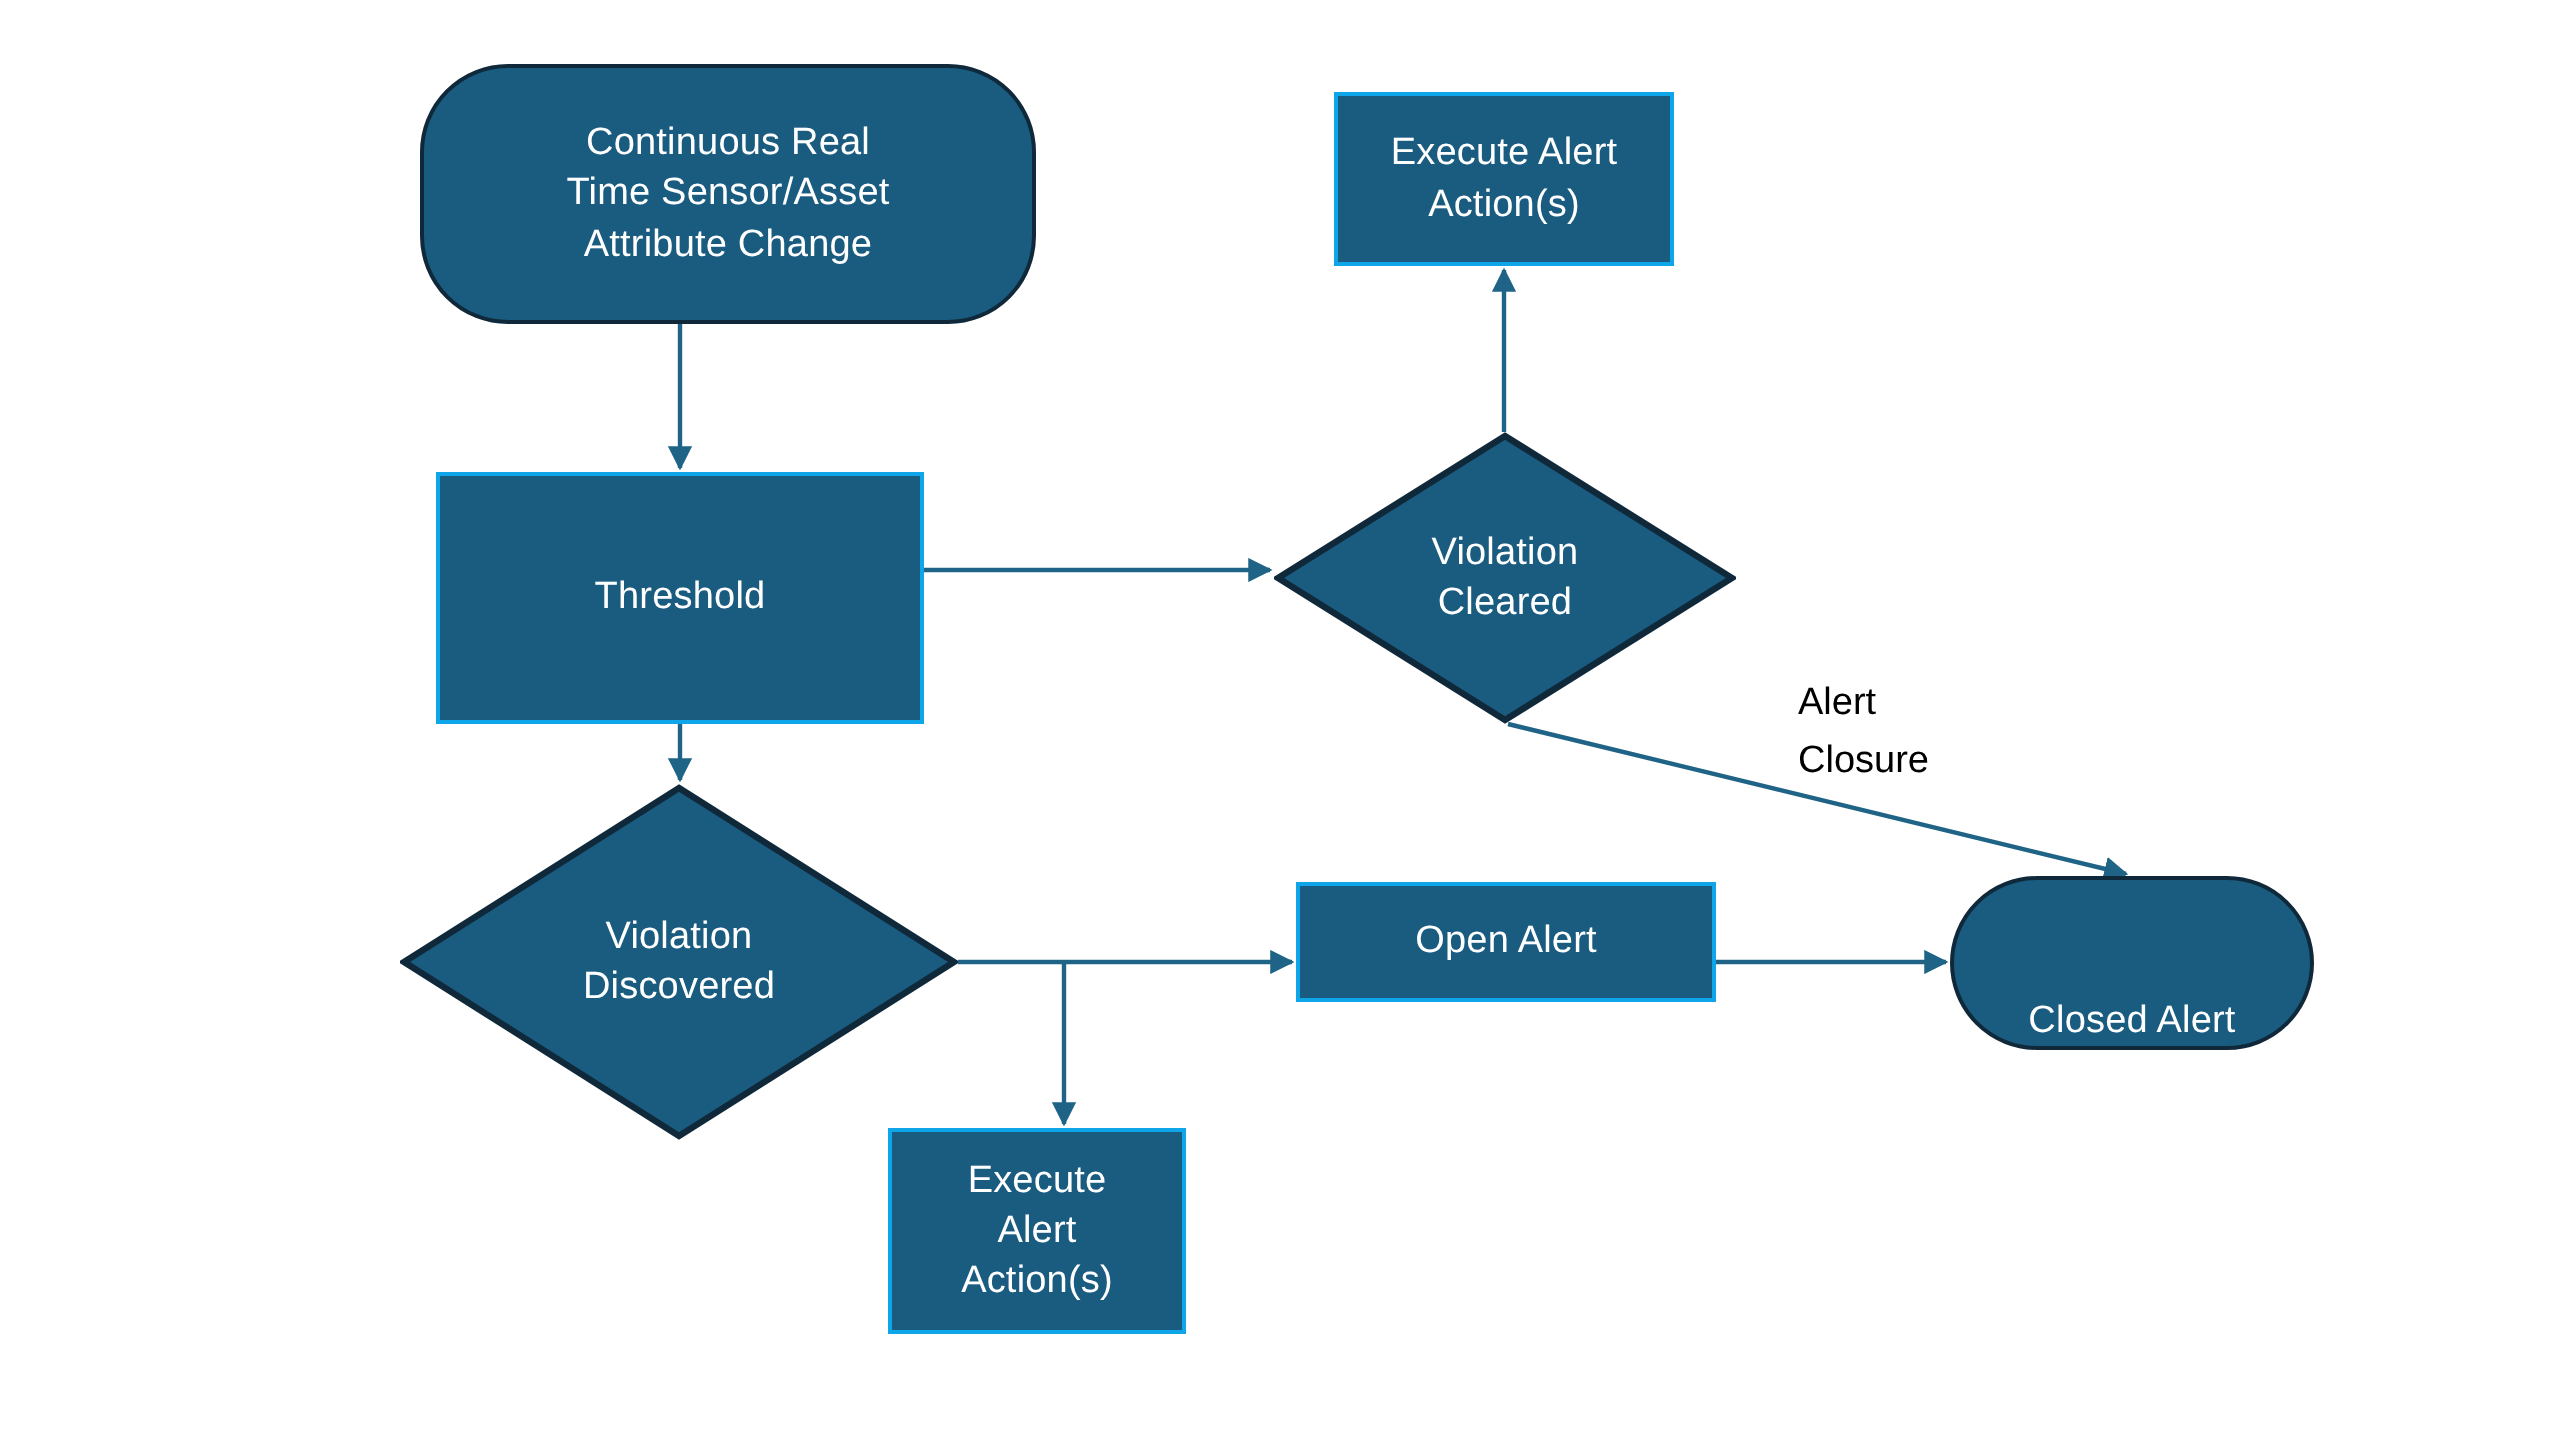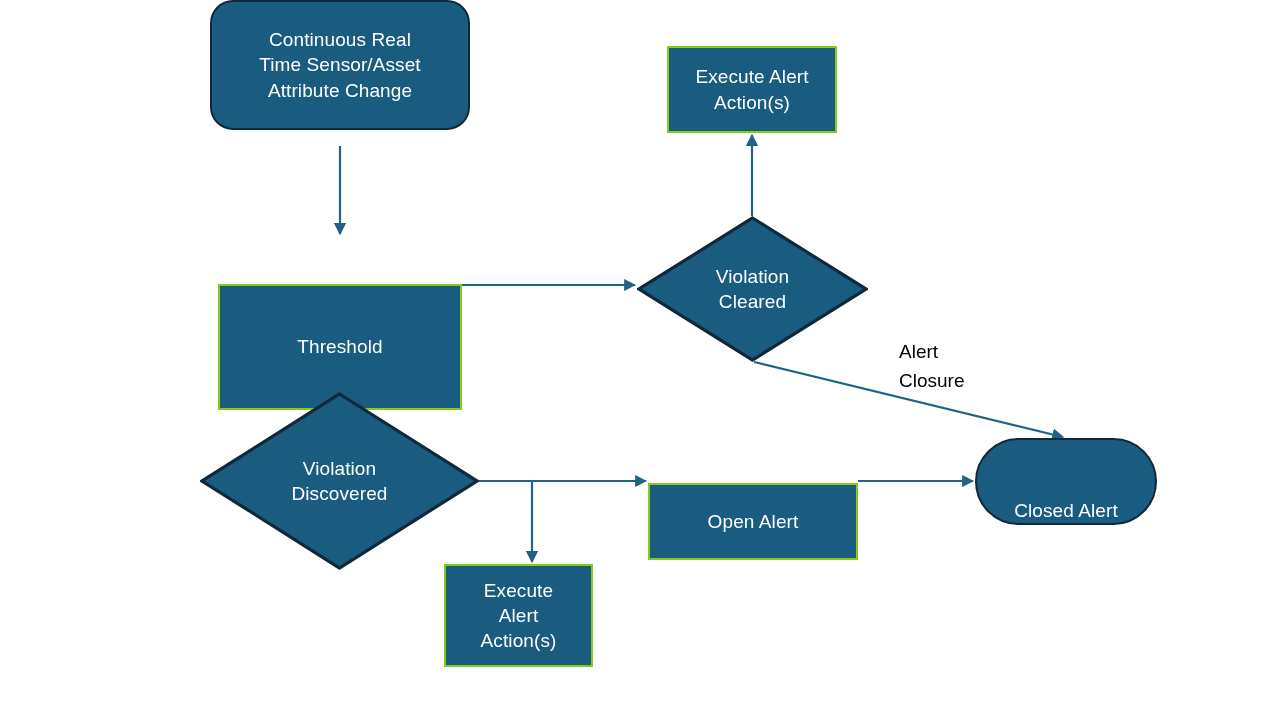--- a/index.html
+++ b/index.html
@@ -38,21 +38,21 @@
     color: #ffffff;
     font-family: "Liberation Sans", sans-serif;
     font-size: 19px;
     line-height: 1.32;
     letter-spacing: 0.1px;
     white-space: pre-line;
     z-index: 2;
   }
   .node.rect {
     background: #1a5b80;
-    border: 2px solid #84cc16;
+    border: 2px solid #0ea5e9;
   }
   .node.stadium {
     background: #1a5b80;
     border: 2px solid #10293a;
     border-radius: 44px;
   }
   .node.diamond {
     background: transparent;
     border: none;
   }
@@ -117,27 +117,27 @@
 
     <g>
       <line x1="532" y1="481" x2="532" y2="562" stroke="#1f6486" stroke-width="2.2" marker-end="url(#arrowhead)"></line>
     </g>
 
     <g>
       <line x1="858" y1="481" x2="973" y2="481" stroke="#1f6486" stroke-width="2.2" marker-end="url(#arrowhead)"></line>
     </g>
   </svg>
 
-  <div class="node stadium" style="left:210px; top:0; width:260px; height:130px;border-radius:23px;">
+  <div class="node stadium" style="left:210px; top:32px; width:308px; height:130px;">
     <span>Continuous Real
 Time Sensor/Asset
 Attribute Change</span>
   </div>
 
-  <div class="node rect" style="left:218px; top:236px; width:244px; height:126px;margin-top:48px;">
+  <div class="node rect" style="left:218px; top:236px; width:244px; height:126px;">
     <span>Threshold</span>
   </div>
 
   <div class="node diamond" style="left:200px; top:392px; width:279px; height:178px;">
     <svg class="dshape" viewBox="0 0 279 178" preserveAspectRatio="none">
       <polygon points="139.5,2 277,89 139.5,176 2,89" fill="#1a5b80" stroke="#10293a" stroke-width="3.2"></polygon>
     </svg>
     <span class="dlabel">Violation
 Discovered</span>
   </div>
@@ -154,21 +154,21 @@
     <span>Execute Alert
 Action(s)</span>
   </div>
 
   <div class="node rect" style="left:444px; top:564px; width:149px; height:103px;">
     <span>Execute
 Alert
 Action(s)</span>
   </div>
 
-  <div class="node rect" style="left:648px; top:441px; width:210px; height:77px;margin-top:42px;">
+  <div class="node rect" style="left:648px; top:441px; width:210px; height:60px;">
     <span>Open Alert</span>
   </div>
 
   <div class="node stadium" style="left:975px; top:438px; width:182px; height:87px;align-items:flex-end;">
     <span>Closed Alert</span>
   </div>
 
   <div class="edge-label" style="left:899px; top:338px;">Alert
 Closure</div>
 

